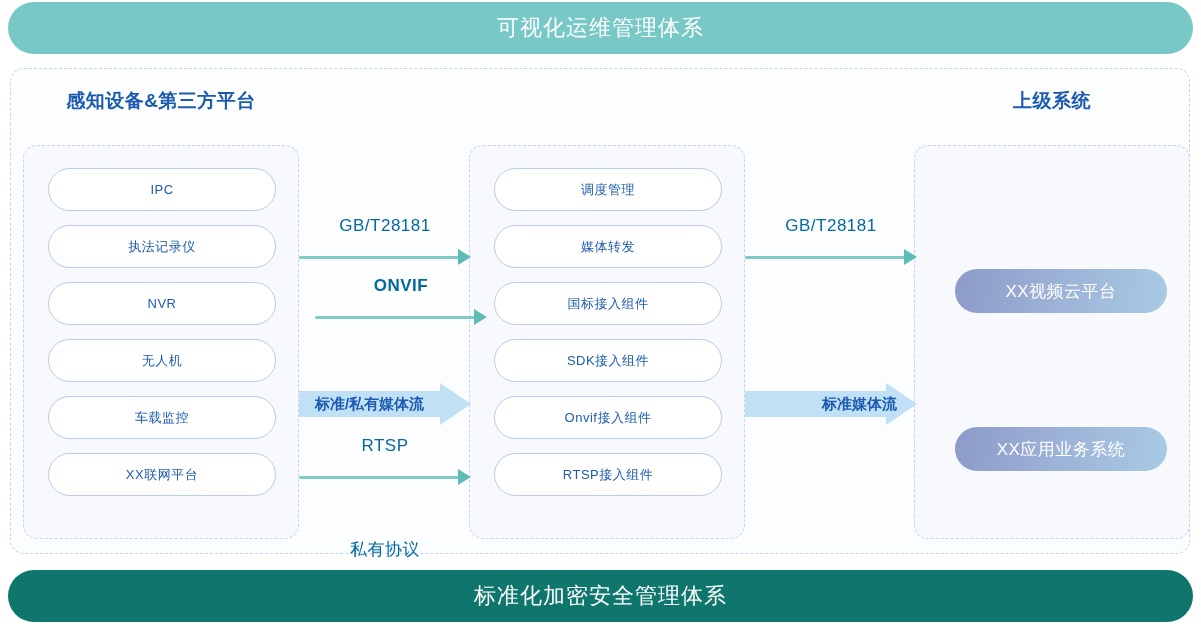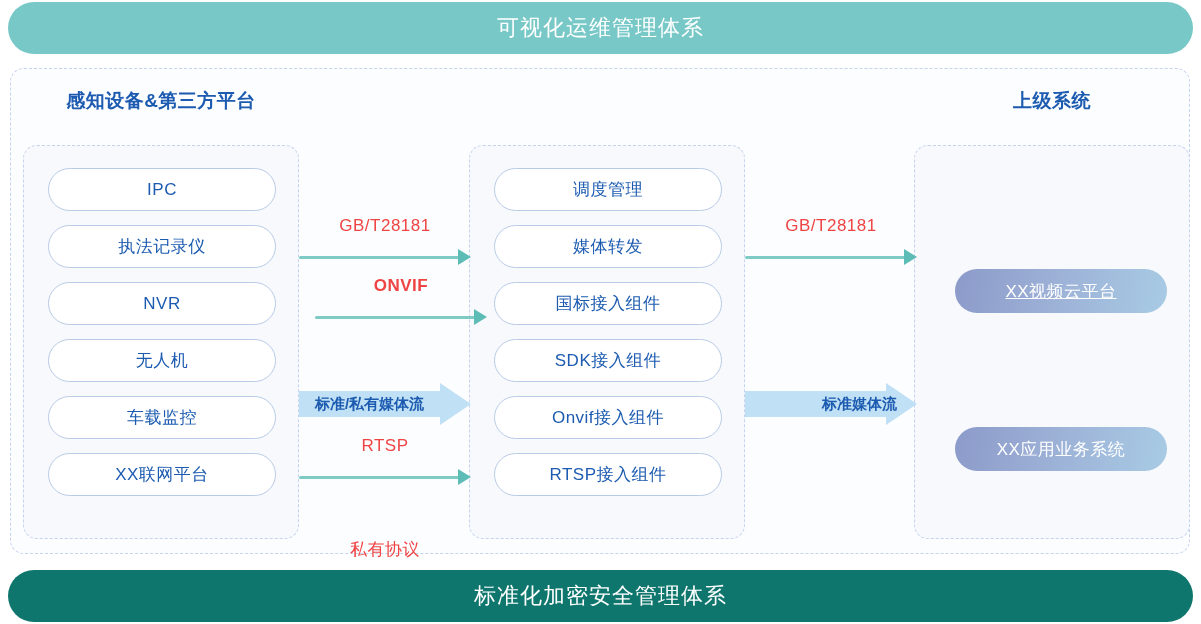--- a/index.html
+++ b/index.html
@@ -99,21 +99,21 @@
   }
   .pill {
     height: 43px;
     box-sizing: border-box;
     border: 1.5px solid #b9cbe6;
     border-radius: 22px;
     background: #ffffff;
     display: flex;
     align-items: center;
     justify-content: center;
-    font-size: 17px;
+    font-size: 13px;
     color: #1c5bb0;
     letter-spacing: 0.5px;
   }
 
   
   .gpill-list {
     position: absolute;
     left: 24px;
     top: 0;
     width: 228px;
@@ -126,21 +126,21 @@
     height: 44px;
     border-radius: 22px;
     background: linear-gradient(100deg, #8c9ac9 0%, #9cb0d6 45%, #a8cbe4 100%);
     display: flex;
     align-items: center;
     justify-content: center;
     color: #ffffff;
     font-size: 17px;
     letter-spacing: 0.5px;
   }
-  #gpill-0 { top: 123px; text-decoration: underline; }
+  #gpill-0 { top: 123px; }
   #gpill-1 { top: 281px; }
 
   
   .arrow-thin {
     position: absolute;
     height: 34px;
   }
   .arrow-thin .line {
     position: absolute;
     left: 0;
@@ -157,21 +157,21 @@
     border-top: 8px solid transparent;
     border-bottom: 8px solid transparent;
     border-left: 13px solid #5ebcb6;
   }
   .arrow-label {
     position: absolute;
     width: 100%;
     text-align: center;
     top: -25px;
     font-size: 17px;
-    color: #ef4444;
+    color: #0369a1;
     letter-spacing: 0.5px;
   }
 
   
   #arr-l0 { left: 288px; top: 172px; width: 172px; }
   #arr-l1 { left: 304px; top: 232px; width: 172px; font-weight: bold; }
   #arr-l2 { left: 288px; top: 392px; width: 172px; }
   #arr-l3 { left: 288px; top: 494px; width: 172px; }
   
   #arr-r0 { left: 734px; top: 172px; width: 172px; }

